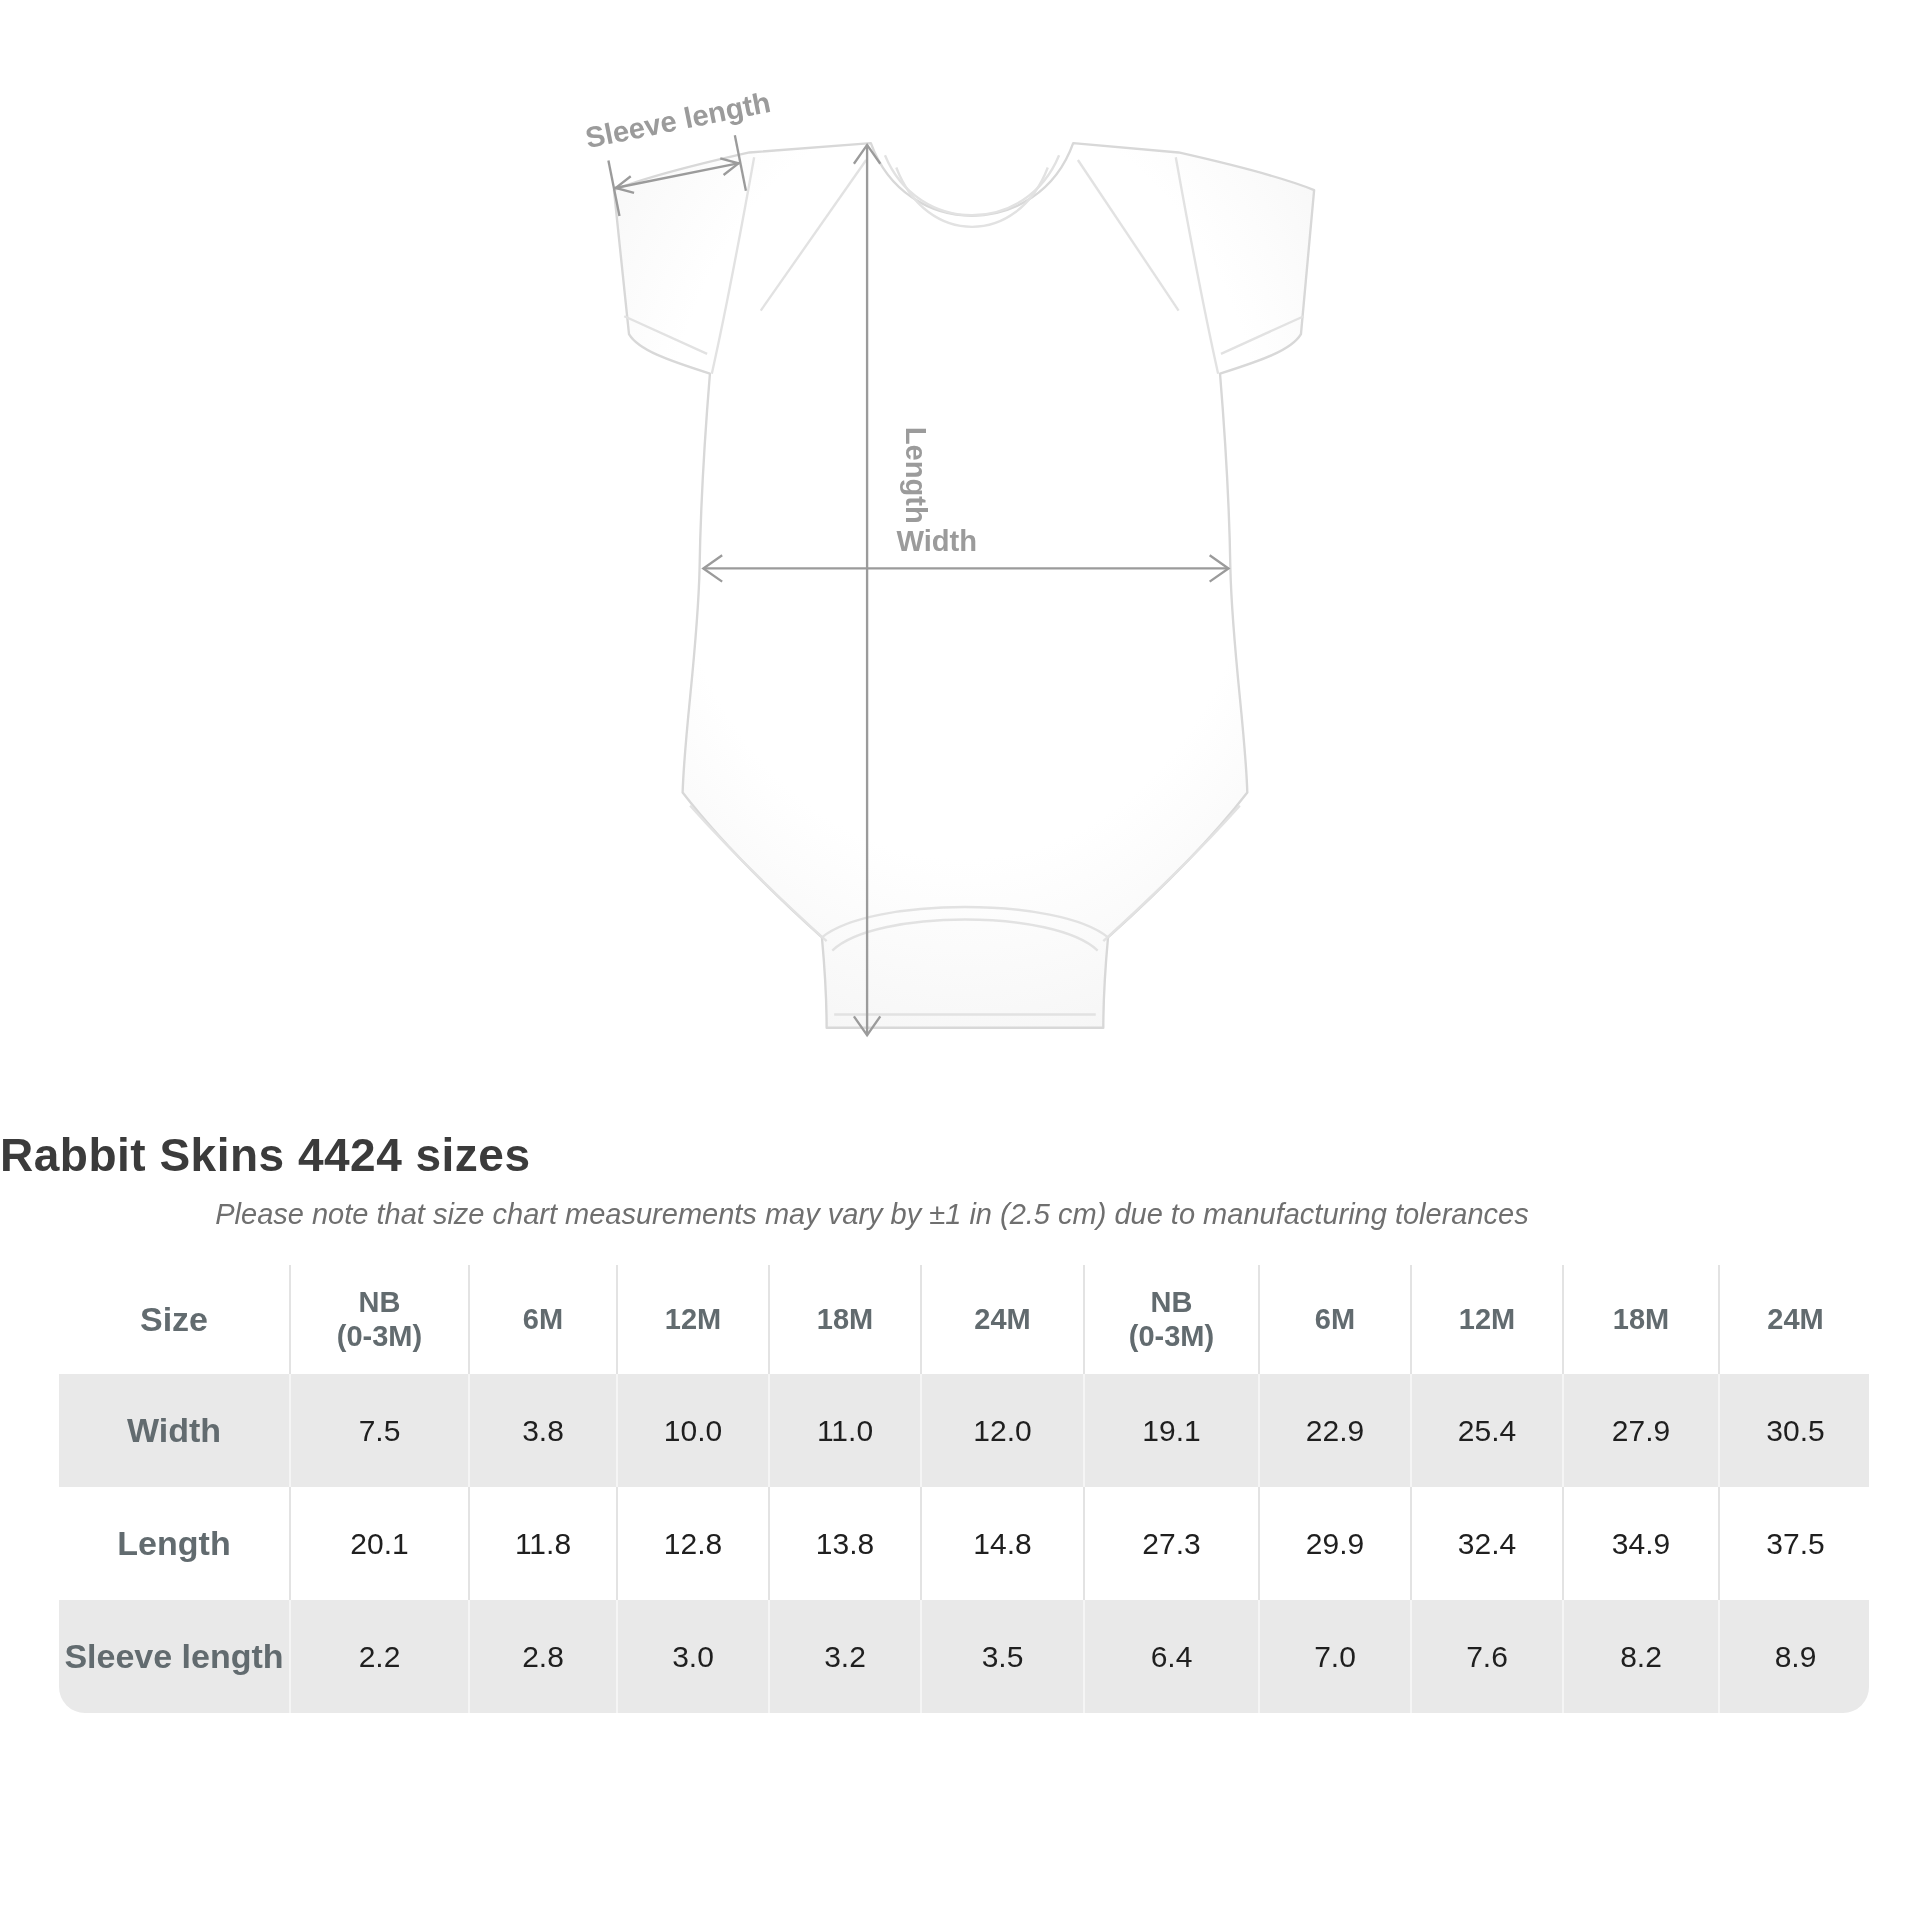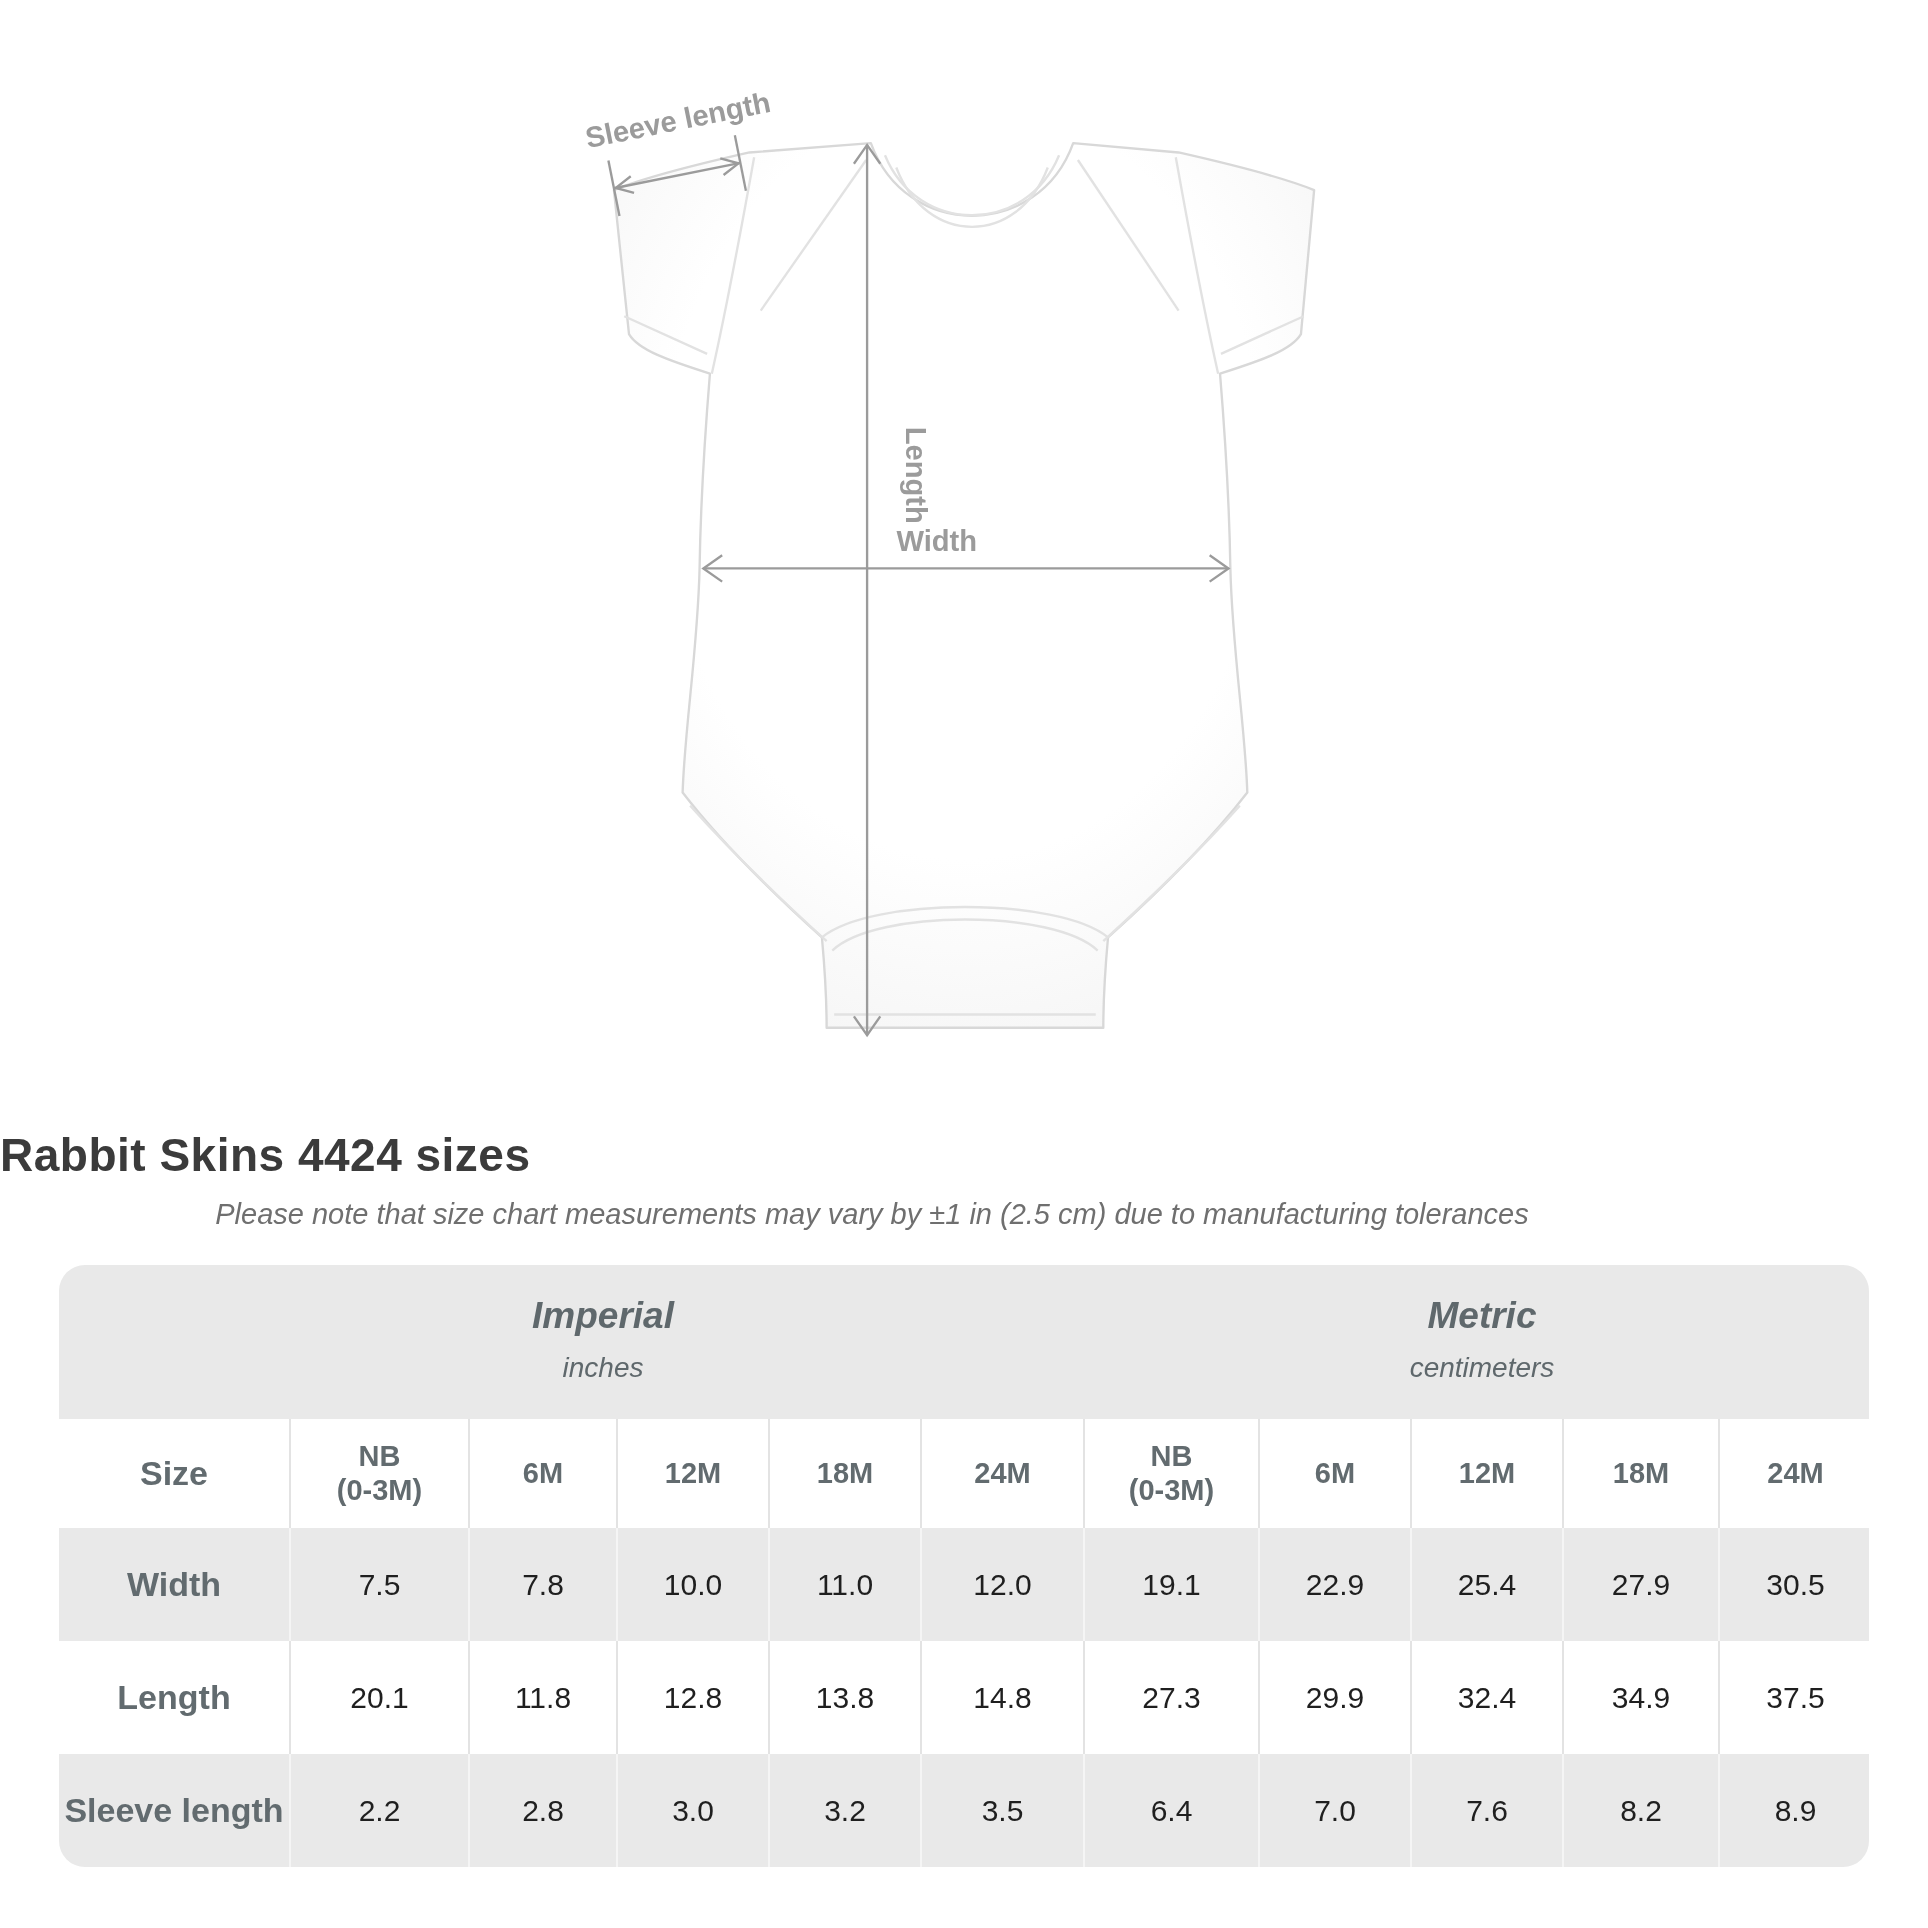--- a/index.html
+++ b/index.html
@@ -133,32 +133,20 @@
           <col style="width:152px">
           <col style="width:163px">
         <col style="width:175px">
           <col style="width:152px">
           <col style="width:152px">
         <col style="width:156px">
           <col style="width:152px">
       </colgroup>
 
       <tbody>
-          <tr class="band">
-        <td colspan="11">
-          <div class="group g-imp">
-            <div class="gname">Imperial</div>
-            <div class="gunit">inches</div>
-          </div>
-          <div class="group g-met">
-            <div class="gname">Metric</div>
-            <div class="gunit">centimeters</div>
-          </div>
-        </td>
-      </tr>
 
       <tr class="r-white hdr">
         <td class="lbl">Size</td>
         <td class="sz sep">
           <div>NB</div>
           <div>(0-3M)</div>
         </td>
         <td class="sz sep">6M</td>
         <td class="sz sep">12M</td>
         <td class="sz sep">18M</td>
@@ -169,21 +157,21 @@
         </td>
         <td class="sz sep">6M</td>
         <td class="sz sep">12M</td>
         <td class="sz sep">18M</td>
         <td class="sz sep">24M</td>
       </tr>
 
       <tr class="r-gray datarow">
         <td class="lbl">Width</td>
         <td class="num sep">7.5</td>
-        <td class="num sep">7.8</td>
+        <td class="num sep">3.8</td>
         <td class="num sep">10.0</td>
         <td class="num sep">11.0</td>
         <td class="num sep">12.0</td>
         <td class="num sep">19.1</td>
         <td class="num sep">22.9</td>
         <td class="num sep">25.4</td>
         <td class="num sep">27.9</td>
         <td class="num sep">30.5</td>
       </tr>
 

